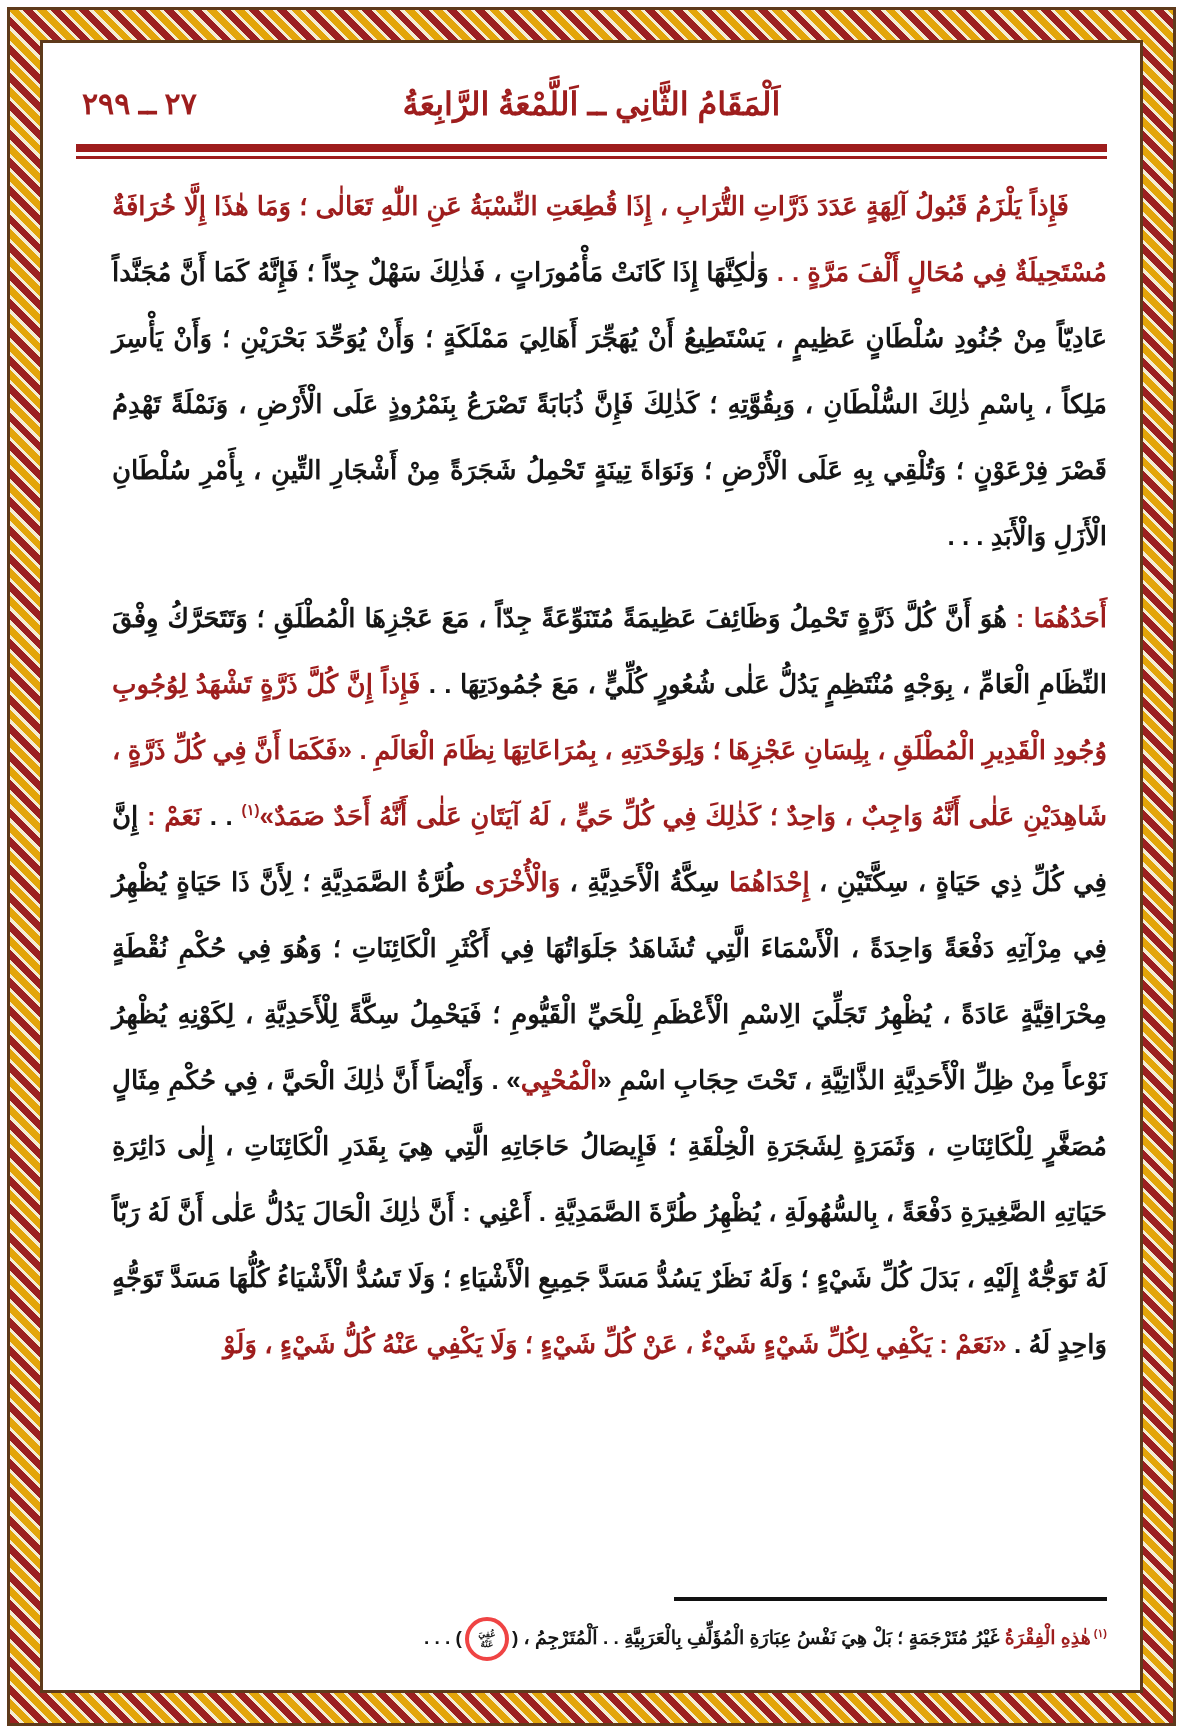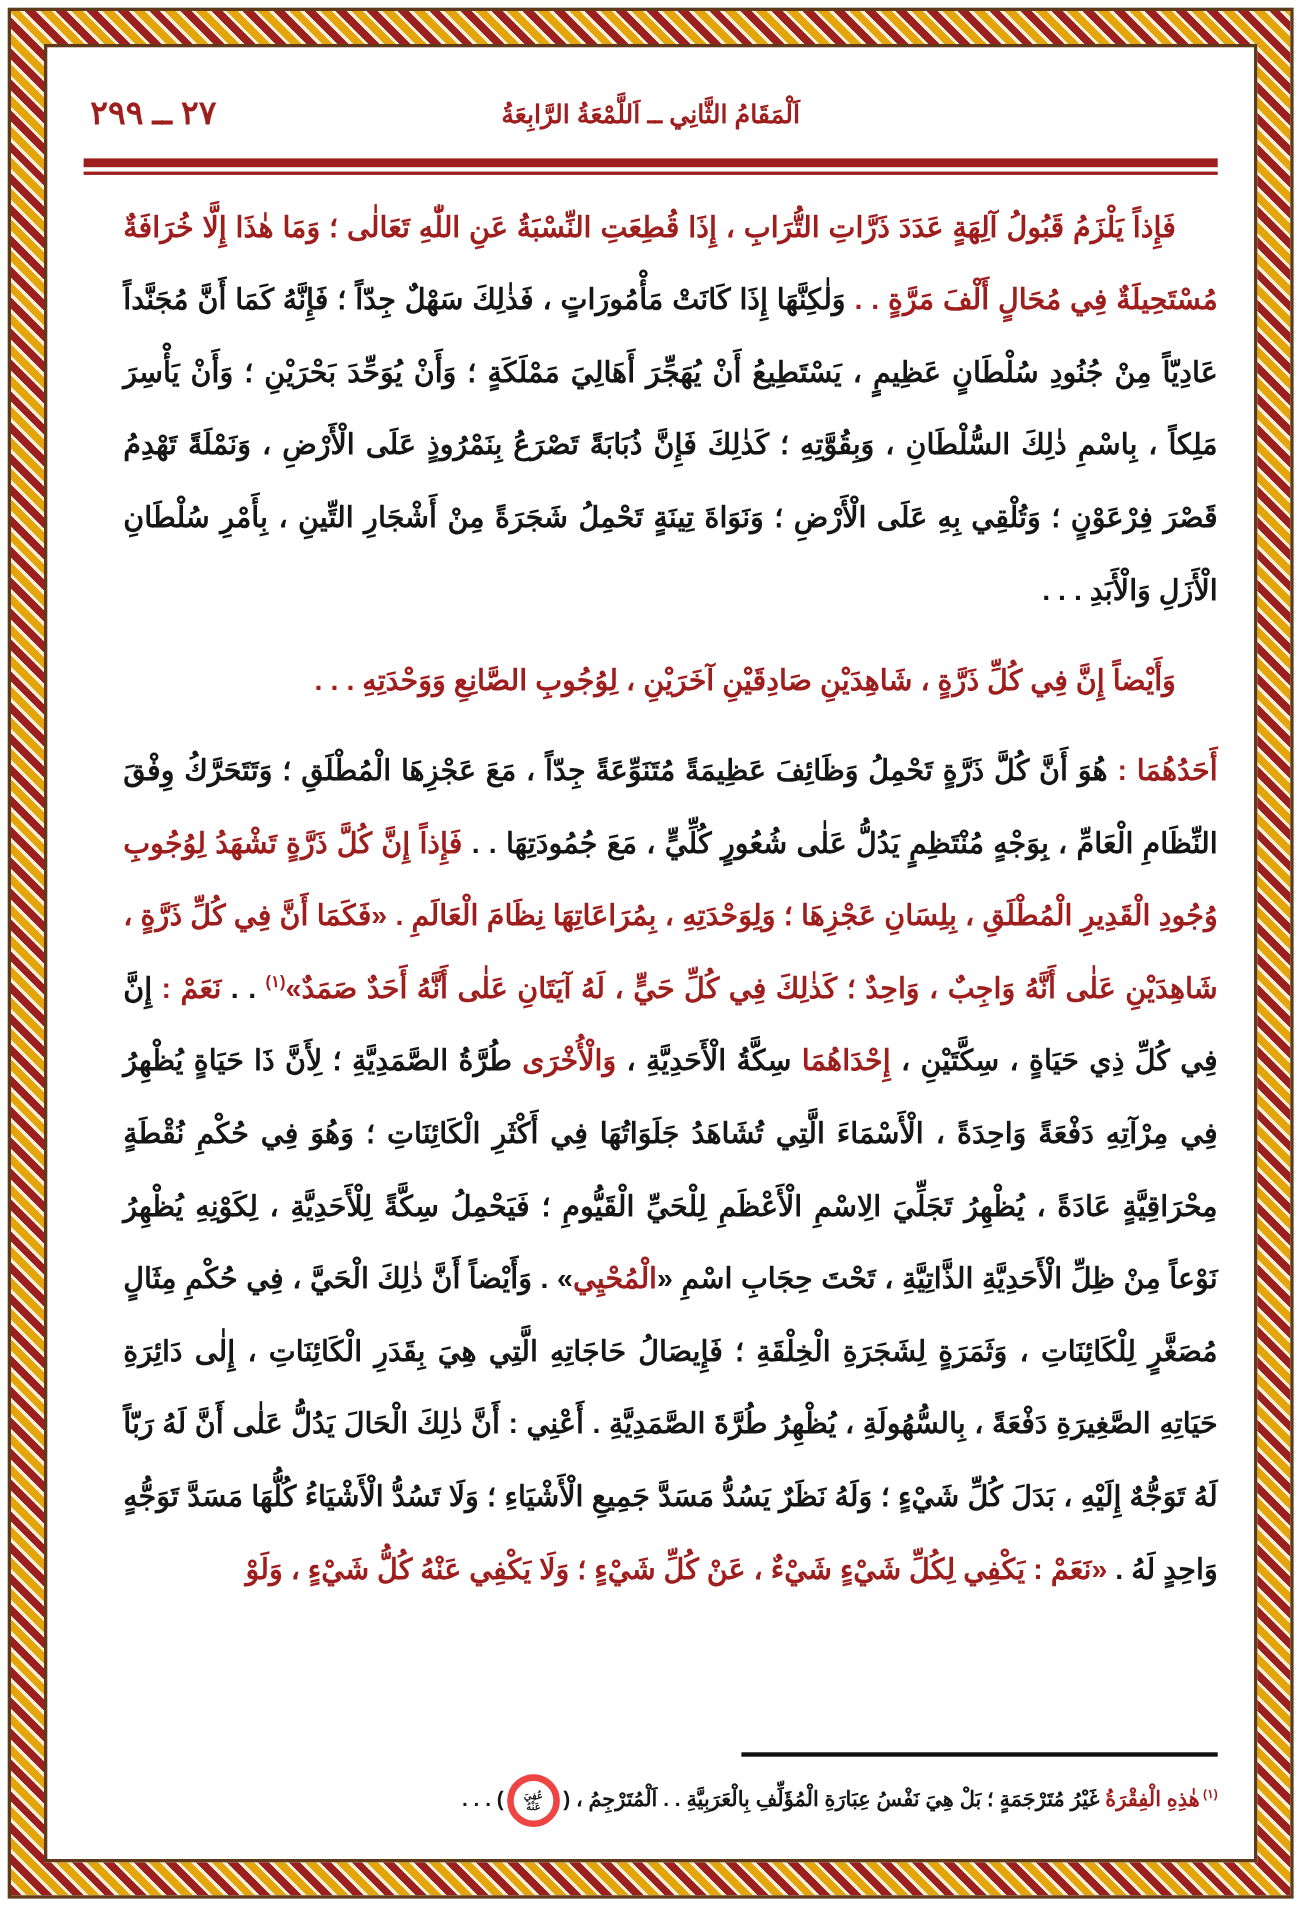--- a/index.html
+++ b/index.html
@@ -47,21 +47,21 @@
   }
   
   .header{
     position:relative;
     height:58px;
     margin-top:6px;
   }
   .page-title{
     text-align:center;
     color:var(--accent-red);
-    font-size:23px;font-weight:bold;
+    font-size:32px;font-weight:bold;
     line-height:56px;
     letter-spacing:0;
   }
   .page-num{
     position:absolute;left:6px;top:0;
     color:var(--accent-red);
     font-size:30px;font-weight:bold;
     line-height:56px;
     direction:rtl;
   }
@@ -92,21 +92,21 @@
   .footnote-text{
     font-size:19px;font-weight:bold;
     line-height:40px;
     color:var(--text-black);
     text-align:right;
   }
   .seal{
     display:inline-flex;flex-direction:column;
     align-items:center;justify-content:center;
     width:36px;height:36px;
-    border:6px solid #ef4444;border-radius:50%;
+    border:4px solid #ef4444;border-radius:50%;
     font-size:9px;line-height:10px;font-weight:bold;
     color:#222;vertical-align:middle;
     margin:0 3px;
   }
 </style>
 </head>
 <body>
 
 <div class="page">
   <div class="frame">
@@ -120,21 +120,20 @@
       <div class="page-title">اَلْمَقَامُ الثَّانِي ــ اَللَّمْعَةُ الرَّابِعَةُ</div>
     </div>
 
     <div class="header-rule">
       <div class="bar"></div>
       <div class="thin"></div>
     </div>
 
     <div class="body-text">
         <p class="para indent"><span class="red">فَإِذاً يَلْزَمُ قَبُولُ آلِهَةٍ عَدَدَ ذَرَّاتِ التُّرَابِ ، إِذَا قُطِعَتِ النِّسْبَةُ عَنِ اللّٰهِ تَعَالٰى ؛ وَمَا هٰذَا إِلَّا خُرَافَةٌ مُسْتَحِيلَةٌ فِي مُحَالٍ أَلْفَ مَرَّةٍ . . </span><span class="black">وَلٰكِنَّهَا إِذَا كَانَتْ مَأْمُورَاتٍ ، فَذٰلِكَ سَهْلٌ جِدّاً ؛ فَإِنَّهُ كَمَا أَنَّ مُجَنَّداً عَادِيّاً مِنْ جُنُودِ سُلْطَانٍ عَظِيمٍ ، يَسْتَطِيعُ أَنْ يُهَجِّرَ أَهَالِيَ مَمْلَكَةٍ ؛ وَأَنْ يُوَحِّدَ بَحْرَيْنِ ؛ وَأَنْ يَأْسِرَ مَلِكاً ، بِاسْمِ ذٰلِكَ السُّلْطَانِ ، وَبِقُوَّتِهِ ؛ كَذٰلِكَ فَإِنَّ ذُبَابَةً تَصْرَعُ بِنَمْرُوذٍ عَلَى الْأَرْضِ ، وَنَمْلَةً تَهْدِمُ قَصْرَ فِرْعَوْنٍ ؛ وَتُلْقِي بِهِ عَلَى الْأَرْضِ ؛ وَنَوَاةَ تِينَةٍ تَحْمِلُ شَجَرَةً مِنْ أَشْجَارِ التِّينِ ، بِأَمْرِ سُلْطَانِ الْأَزَلِ وَالْأَبَدِ . . .</span></p>
-        <p class="para indent"><span class="red">وَأَيْضاً إِنَّ فِي كُلِّ ذَرَّةٍ ، شَاهِدَيْنِ صَادِقَيْنِ آخَرَيْنِ ، لِوُجُوبِ الصَّانِعِ وَوَحْدَتِهِ . . .</span></p>
         <p class="para"><span class="red">أَحَدُهُمَا : </span><span class="black">هُوَ أَنَّ كُلَّ ذَرَّةٍ تَحْمِلُ وَظَائِفَ عَظِيمَةً مُتَنَوِّعَةً جِدّاً ، مَعَ عَجْزِهَا الْمُطْلَقِ ؛ وَتَتَحَرَّكُ وِفْقَ النِّظَامِ الْعَامِّ ، بِوَجْهٍ مُنْتَظِمٍ يَدُلُّ عَلٰى شُعُورٍ كُلِّيٍّ ، مَعَ جُمُودَتِهَا . . </span><span class="red">فَإِذاً إِنَّ كُلَّ ذَرَّةٍ تَشْهَدُ لِوُجُوبِ وُجُودِ الْقَدِيرِ الْمُطْلَقِ ، بِلِسَانِ عَجْزِهَا ؛ وَلِوَحْدَتِهِ ، بِمُرَاعَاتِهَا نِظَامَ الْعَالَمِ . «فَكَمَا أَنَّ فِي كُلِّ ذَرَّةٍ ، شَاهِدَيْنِ عَلٰى أَنَّهُ وَاجِبٌ ، وَاحِدٌ ؛ كَذٰلِكَ فِي كُلِّ حَيٍّ ، لَهُ آيَتَانِ عَلٰى أَنَّهُ أَحَدٌ صَمَدٌ»</span><sup class="red">(١)</sup><span class="black"> . . </span><span class="red">نَعَمْ : </span><span class="black">إِنَّ فِي كُلِّ ذِي حَيَاةٍ ، سِكَّتَيْنِ ، </span><span class="red">إِحْدَاهُمَا </span><span class="black">سِكَّةُ الْأَحَدِيَّةِ ، </span><span class="red">وَالْأُخْرَى </span><span class="black">طُرَّةُ الصَّمَدِيَّةِ ؛ لِأَنَّ ذَا حَيَاةٍ يُظْهِرُ فِي مِرْآتِهِ دَفْعَةً وَاحِدَةً ، الْأَسْمَاءَ الَّتِي تُشَاهَدُ جَلَوَاتُهَا فِي أَكْثَرِ الْكَائِنَاتِ ؛ وَهُوَ فِي حُكْمِ نُقْطَةٍ مِحْرَاقِيَّةٍ عَادَةً ، يُظْهِرُ تَجَلِّيَ الِاسْمِ الْأَعْظَمِ لِلْحَيِّ الْقَيُّومِ ؛ فَيَحْمِلُ سِكَّةً لِلْأَحَدِيَّةِ ، لِكَوْنِهِ يُظْهِرُ نَوْعاً مِنْ ظِلِّ الْأَحَدِيَّةِ الذَّاتِيَّةِ ، تَحْتَ حِجَابِ اسْمِ «</span><span class="red">الْمُحْيِي</span><span class="black">» . وَأَيْضاً أَنَّ ذٰلِكَ الْحَيَّ ، فِي حُكْمِ مِثَالٍ مُصَغَّرٍ لِلْكَائِنَاتِ ، وَثَمَرَةٍ لِشَجَرَةِ الْخِلْقَةِ ؛ فَإِيصَالُ حَاجَاتِهِ الَّتِي هِيَ بِقَدَرِ الْكَائِنَاتِ ، إِلٰى دَائِرَةِ حَيَاتِهِ الصَّغِيرَةِ دَفْعَةً ، بِالسُّهُولَةِ ، يُظْهِرُ طُرَّةَ الصَّمَدِيَّةِ . أَعْنِي : أَنَّ ذٰلِكَ الْحَالَ يَدُلُّ عَلٰى أَنَّ لَهُ رَبّاً لَهُ تَوَجُّهٌ إِلَيْهِ ، بَدَلَ كُلِّ شَيْءٍ ؛ وَلَهُ نَظَرٌ يَسُدُّ مَسَدَّ جَمِيعِ الْأَشْيَاءِ ؛ وَلَا تَسُدُّ الْأَشْيَاءُ كُلُّهَا مَسَدَّ تَوَجُّهٍ وَاحِدٍ لَهُ . </span><span class="red">«نَعَمْ : يَكْفِي لِكُلِّ شَيْءٍ شَيْءٌ ، عَنْ كُلِّ شَيْءٍ ؛ وَلَا يَكْفِي عَنْهُ كُلُّ شَيْءٍ ، وَلَوْ</span></p>
       </div>
 
     <div class="footnote-wrap">
       <div class="footnote-separator"></div>
       <div class="footnote-text"><sup class="red">(١) </sup><span class="red">هٰذِهِ الْفِقْرَةُ </span><span class="black">غَيْرُ مُتَرْجَمَةٍ ؛ بَلْ هِيَ نَفْسُ عِبَارَةِ الْمُؤَلِّفِ بِالْعَرَبِيَّةِ . . اَلْمُتَرْجِمُ ، (</span><span class="seal">
             <span>عُفِيَ</span>
             <span>عَنْهُ</span>
           </span><span class="black">) . . .</span></div>
     </div>

